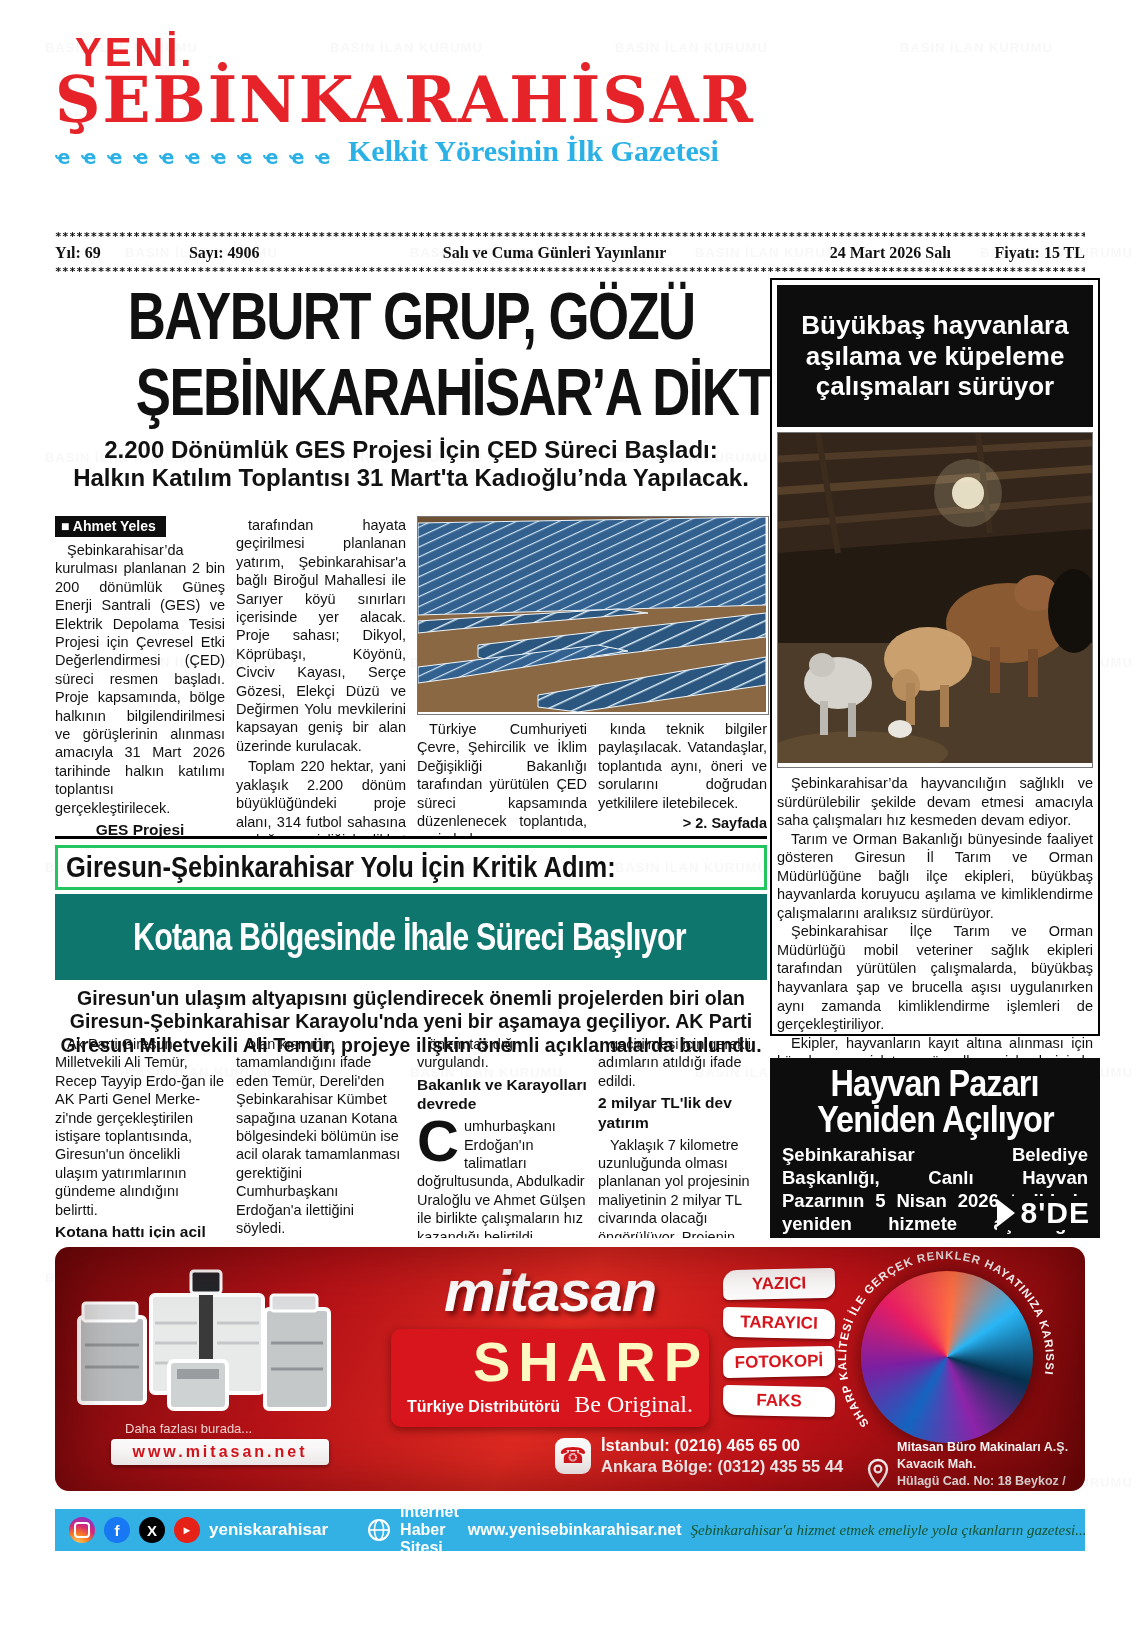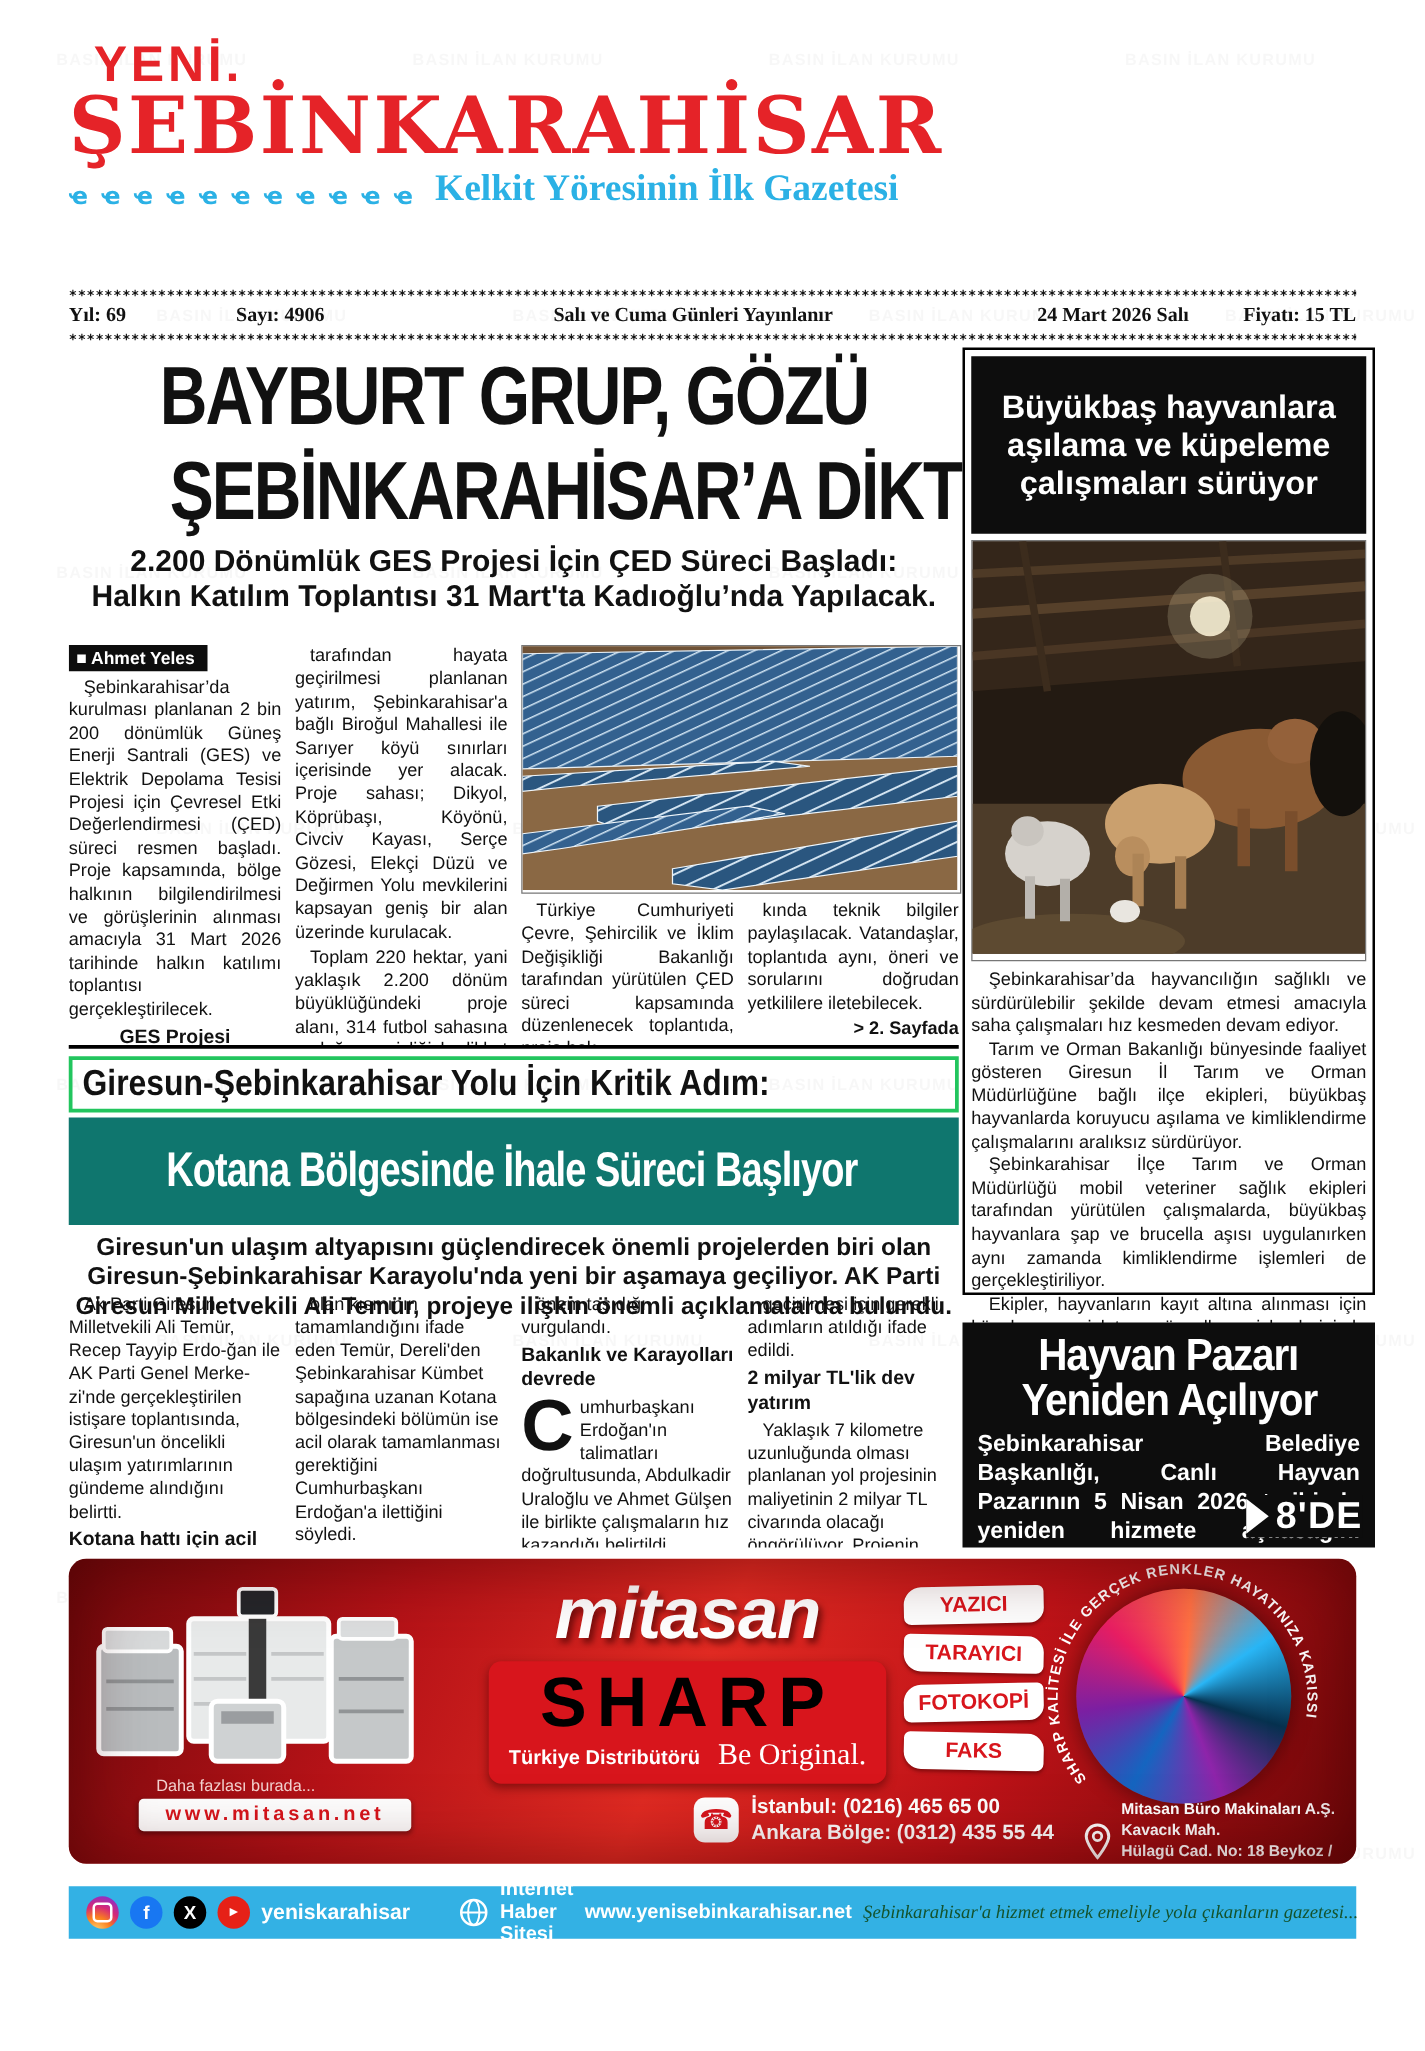--- a/index.html
+++ b/index.html
@@ -78,21 +78,21 @@
       background:linear-gradient(115deg,#70080b,#b51217 25%,#e02a22 48%,#c01318 70%,#6f0709);}
   .ad::after{content:"";position:absolute;inset:0;border-radius:14px;
       box-shadow:inset 0 0 60px rgba(60,0,0,.55);pointer-events:none;}
   .ad-more{color:#f3d2cf;font:13px "Liberation Sans",sans-serif;}
   .website{background:#fff;border-radius:4px;color:#d8151c;font:bold 16px/26px "Liberation Sans",sans-serif;
            letter-spacing:3px;text-align:center;box-shadow:0 2px 4px rgba(0,0,0,.4);cursor:pointer;}
   .mitasan{font:bold italic 58px "Liberation Sans",sans-serif;color:#fff;text-align:center;
            text-shadow:3px 4px 5px rgba(60,0,0,.6);letter-spacing:-1px;}
   .sharp-panel{background:#d8151c;border-radius:10px;box-shadow:0 3px 8px rgba(60,0,0,.5);
                text-align:center;padding-top:4px;box-sizing:border-box;}
-  .sharp-word{font:bold 56px/58px "Liberation Sans",sans-serif;color:#000000;letter-spacing:8px;}
+  .sharp-word{font:bold 56px/58px "Liberation Sans",sans-serif;color:#fef9c3;letter-spacing:8px;text-align:right;}
   .panel-row{display:flex;justify-content:space-between;align-items:baseline;padding:0 16px;}
   .dist{color:#fff;font:bold 16px "Liberation Sans",sans-serif;}
   .orig{color:#fff;font:24px "Liberation Serif",serif;}
   .svc{width:112px;height:30px;background:#fff;color:#d8151c;font:bold 17px/30px "Liberation Sans",sans-serif;
        text-align:center;border-radius:14px 5px 12px 6px;margin-bottom:9px;box-shadow:0 2px 3px rgba(70,0,0,.5);}
   .svc:nth-child(even){transform:rotate(1.2deg);border-radius:5px 13px 6px 14px;}
   .svc:nth-child(odd){transform:rotate(-1.2deg);}
   .circle{border-radius:50%;
      background:conic-gradient(from 210deg,#1565c0,#7b1fa2,#e91e63,#ff7043,#29b6f6,#06314f,#8e24aa,#1565c0);
      box-shadow:0 0 18px rgba(0,0,0,.45);}

